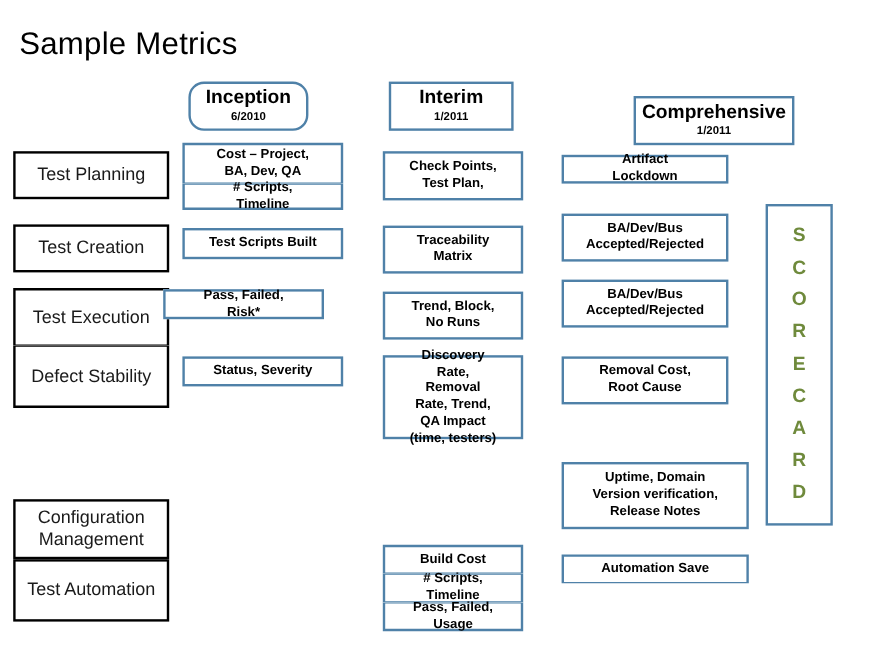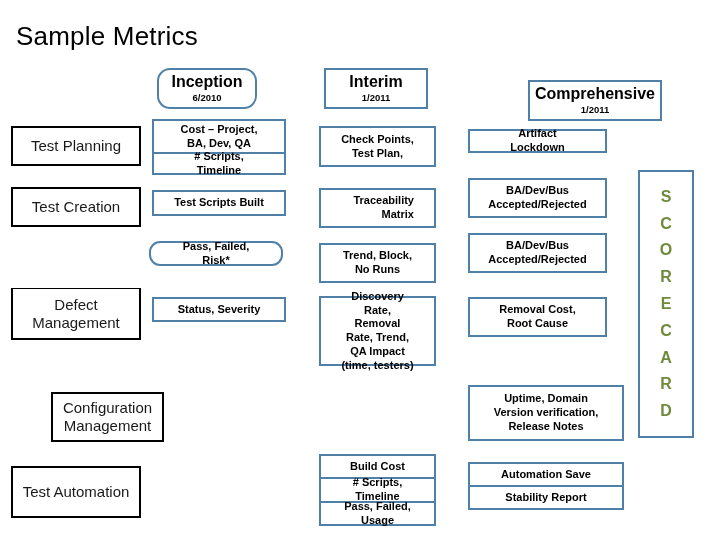--- a/index.html
+++ b/index.html
@@ -134,40 +134,41 @@
 
   <div class="colhead" style="left:528px; top:80px; width:134px; height:41px;">
     <span class="ch-name">Comprehensive</span>
     <span class="ch-date">1/2011</span>
   </div>
 
   <div class="box black" style="left:11px; top:126px; width:130px; height:35px;">Test Planning</div>
 
   <div class="box black" style="left:11px; top:187px; width:130px; height:35px;">Test Creation</div>
 
-
-  <div class="box black joined-bot" style="left:11px; top:288px; width:130px; height:52px;">Defect Management</div>
-
-  <div class="box black" style="left:11px; top:392px; width:113px; height:50px;margin-left:40px;">Configuration Management</div>
+  <div class="box black joined-top" style="left:11px; top:240px; width:130px; height:48px;">Test Execution</div>
+
+  <div class="box black joined-bot" style="left:11px; top:288px; width:130px; height:52px;">Defect Stability</div>
+
+  <div class="box black" style="left:11px; top:416px; width:130px; height:50px;">Configuration Management</div>
 
   <div class="box black" style="left:11px; top:466px; width:130px; height:52px;">Test Automation</div>
 
   <div class="box blue stack-top" style="left:152px; top:119px; width:134px; height:34px;">Cost – Project, BA, Dev, QA</div>
 
   <div class="box blue stack-bot" style="left:152px; top:153px; width:134px; height:22px;"># Scripts, Timeline</div>
 
   <div class="box blue" style="left:152px; top:190px; width:134px; height:26px;">Test Scripts Built</div>
 
-  <div class="box blue" style="left:149px; top:241px; width:134px; height:25px;border-radius:11px;">Pass, Failed, Risk*</div>
+  <div class="box blue" style="left:136px; top:241px; width:134px; height:25px;">Pass, Failed, Risk*</div>
 
   <div class="box blue" style="left:152px; top:297px; width:134px; height:25px;">Status, Severity</div>
 
   <div class="box blue" style="left:319px; top:126px; width:117px; height:41px;">Check Points, Test Plan,</div>
 
-  <div class="box blue" style="left:319px; top:188px; width:117px; height:40px;text-align:right;">Traceability Matrix</div>
+  <div class="box blue" style="left:319px; top:188px; width:117px; height:40px;">Traceability Matrix</div>
 
   <div class="box blue" style="left:319px; top:243px; width:117px; height:40px;">Trend, Block, No Runs</div>
 
   <div class="box blue stack-top" style="left:319px; top:454px; width:117px; height:24px;">Build Cost</div>
 
   <div class="box blue" style="left:319px; top:296px; width:117px; height:70px;">Discovery Rate, Removal Rate, Trend, QA Impact (time, testers)</div>
 
   <div class="box blue stack-mid" style="left:319px; top:478px; width:117px; height:24px;"># Scripts, Timeline</div>
 
   <div class="box blue stack-bot" style="left:319px; top:502px; width:117px; height:24px;">Pass, Failed, Usage</div>
@@ -177,21 +178,20 @@
   <div class="box blue" style="left:468px; top:178px; width:139px; height:40px;">BA/Dev/Bus Accepted/Rejected</div>
 
   <div class="box blue" style="left:468px; top:233px; width:139px; height:40px;">BA/Dev/Bus Accepted/Rejected</div>
 
   <div class="box blue" style="left:468px; top:297px; width:139px; height:40px;">Removal Cost,  Root Cause</div>
 
   <div class="box blue stack-top" style="left:468px; top:462px; width:156px; height:24px;">Automation Save</div>
 
   <div class="box blue" style="left:468px; top:385px; width:156px; height:56px;">Uptime, Domain Version verification, Release Notes</div>
 
-  <div class="box blue stack-bot" style="left:468px; top:486px; width:156px; height:24px;">Stability Report</div>
 
   <div class="scorecard" style="left:638px; top:170px; width:56px; height:268px;">
     <span class="sc-letter">S</span>
     <span class="sc-letter">C</span>
     <span class="sc-letter">O</span>
     <span class="sc-letter">R</span>
     <span class="sc-letter">E</span>
     <span class="sc-letter">C</span>
     <span class="sc-letter">A</span>
     <span class="sc-letter">R</span>

